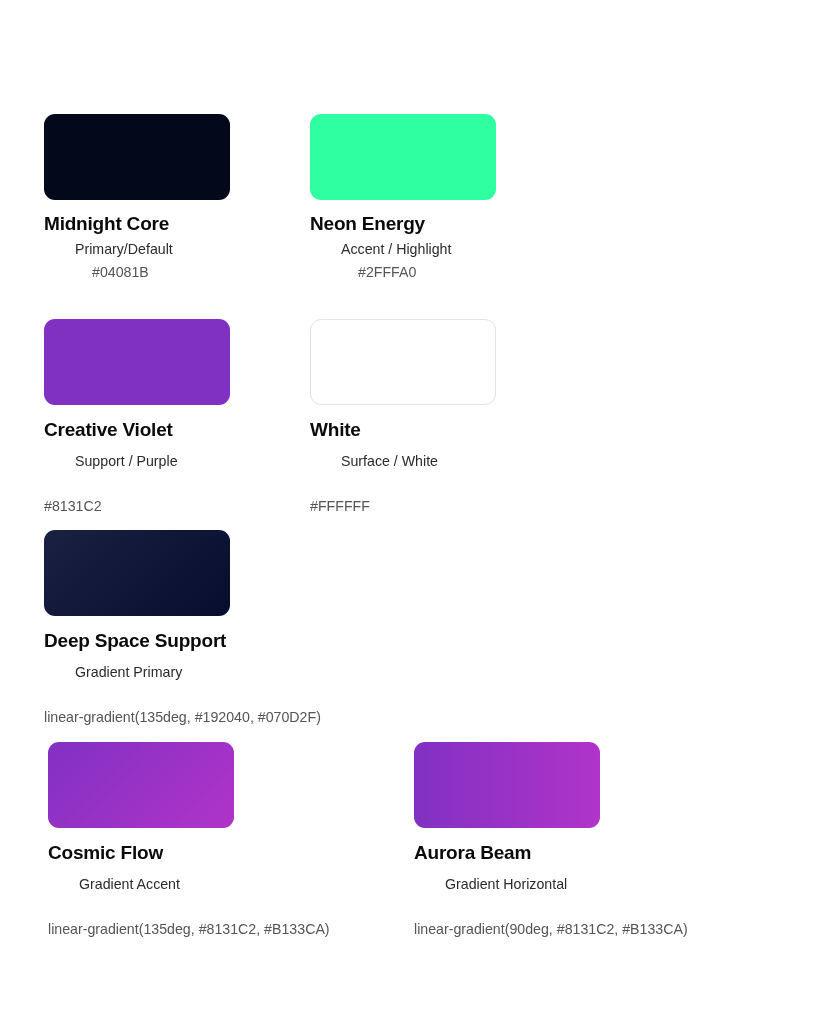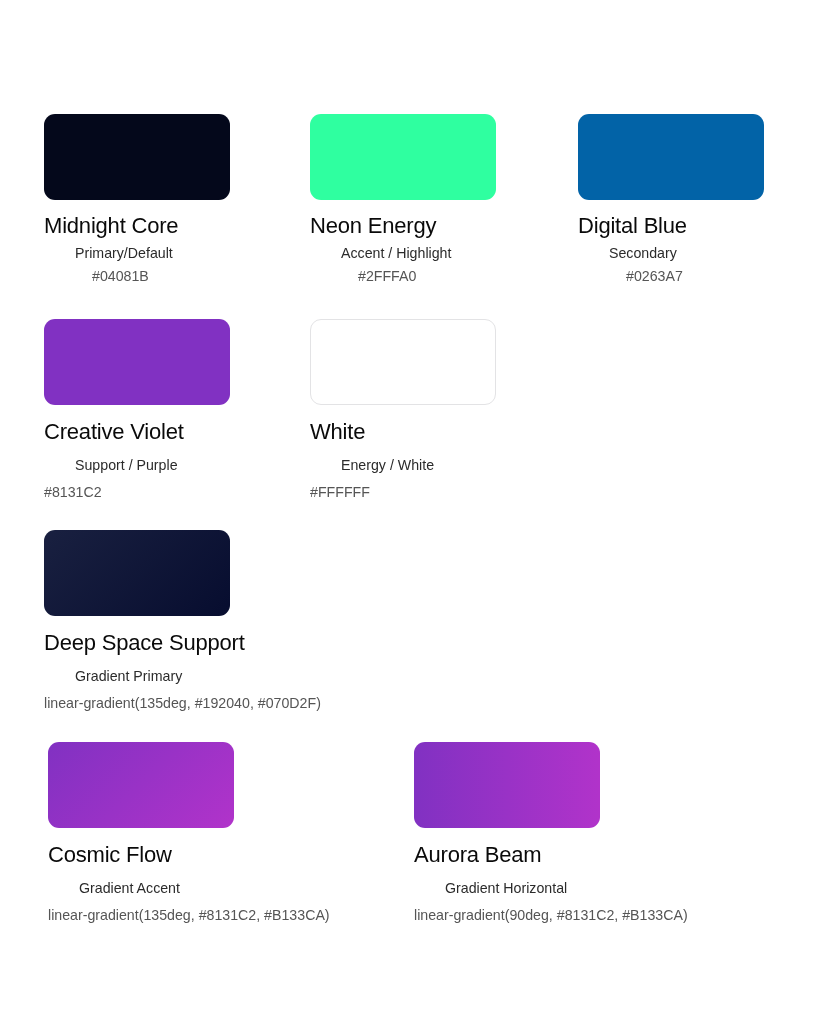--- a/index.html
+++ b/index.html
@@ -34,22 +34,22 @@
     height: 86px;
     border-radius: 11px;
     box-sizing: border-box;
   }
 
   .swatch-chip.bordered {
     border: 1px solid #E3E3E5;
   }
 
   .swatch-name {
-    font-size: 22px;
-    font-weight: normal;
+    font-size: 19px;
+    font-weight: bold;
     color: #0A0A0A;
     letter-spacing: -0.2px;
     white-space: nowrap;
   }
 
   .swatch-role {
     font-size: 14.2px;
     font-weight: normal;
     color: #2B2B2B;
     white-space: nowrap;
@@ -64,21 +64,21 @@
   }
 
   
   .rhythm-tight .swatch-name { margin-top: 13px; }
   .rhythm-tight .swatch-role { margin-top: 6px; }
   .rhythm-tight .swatch-value { margin-top: 7px; margin-left: 48px; }
 
   
   .rhythm-loose .swatch-name { margin-top: 14px; }
   .rhythm-loose .swatch-role { margin-top: 12px; }
-  .rhythm-loose .swatch-value { margin-top: 11px; }
+  .rhythm-loose .swatch-value { margin-top: 29px; }
 
   
   .wide { width: 420px; }
   .wide .swatch-chip { width: 186px; }
 </style>
 </head>
 <body>
 
 <div id="palette-root" style="background: rgb(255, 255, 255);">
     <div class="swatch-card rhythm-tight" style="left: 44px; top: 114px;">
@@ -86,36 +86,30 @@
       <div class="swatch-name">Midnight Core</div>
       <div class="swatch-role">Primary/Default</div>
       <div class="swatch-value">#04081B</div>
     </div>
     <div class="swatch-card rhythm-tight" style="left: 310px; top: 114px;">
       <div class="swatch-chip" style="background: rgb(47, 255, 160);"></div>
       <div class="swatch-name">Neon Energy</div>
       <div class="swatch-role">Accent / Highlight</div>
       <div class="swatch-value">#2FFFA0</div>
     </div>
-    <div class="swatch-card rhythm-tight" style="left: 578px; top: 114px;">
-      <div class="swatch-chip" style="background: rgb(2, 99, 167);"></div>
-      <div class="swatch-name">Digital Blue</div>
-      <div class="swatch-role">Secondary</div>
-      <div class="swatch-value">#0263A7</div>
-    </div>
     <div class="swatch-card rhythm-loose" style="left: 44px; top: 319px;">
       <div class="swatch-chip" style="background: rgb(129, 49, 194);"></div>
       <div class="swatch-name">Creative Violet</div>
       <div class="swatch-role">Support / Purple</div>
       <div class="swatch-value">#8131C2</div>
     </div>
     <div class="swatch-card rhythm-loose" style="left: 310px; top: 319px;">
       <div class="swatch-chip bordered" style="background: rgb(255, 255, 255);"></div>
       <div class="swatch-name">White</div>
-      <div class="swatch-role">Energy / White</div>
+      <div class="swatch-role">Surface / White</div>
       <div class="swatch-value">#FFFFFF</div>
     </div>
     <div class="swatch-card rhythm-loose wide" style="left: 44px; top: 530px;">
       <div class="swatch-chip" style="background: linear-gradient(135deg, rgb(25, 32, 64), rgb(7, 13, 47));"></div>
       <div class="swatch-name">Deep Space Support</div>
       <div class="swatch-role">Gradient Primary</div>
       <div class="swatch-value">linear-gradient(135deg, #192040, #070D2F)</div>
     </div>
     <div class="swatch-card rhythm-loose wide" style="left: 48px; top: 742px;">
       <div class="swatch-chip" style="background: linear-gradient(135deg, rgb(129, 49, 194), rgb(177, 51, 202));"></div>

